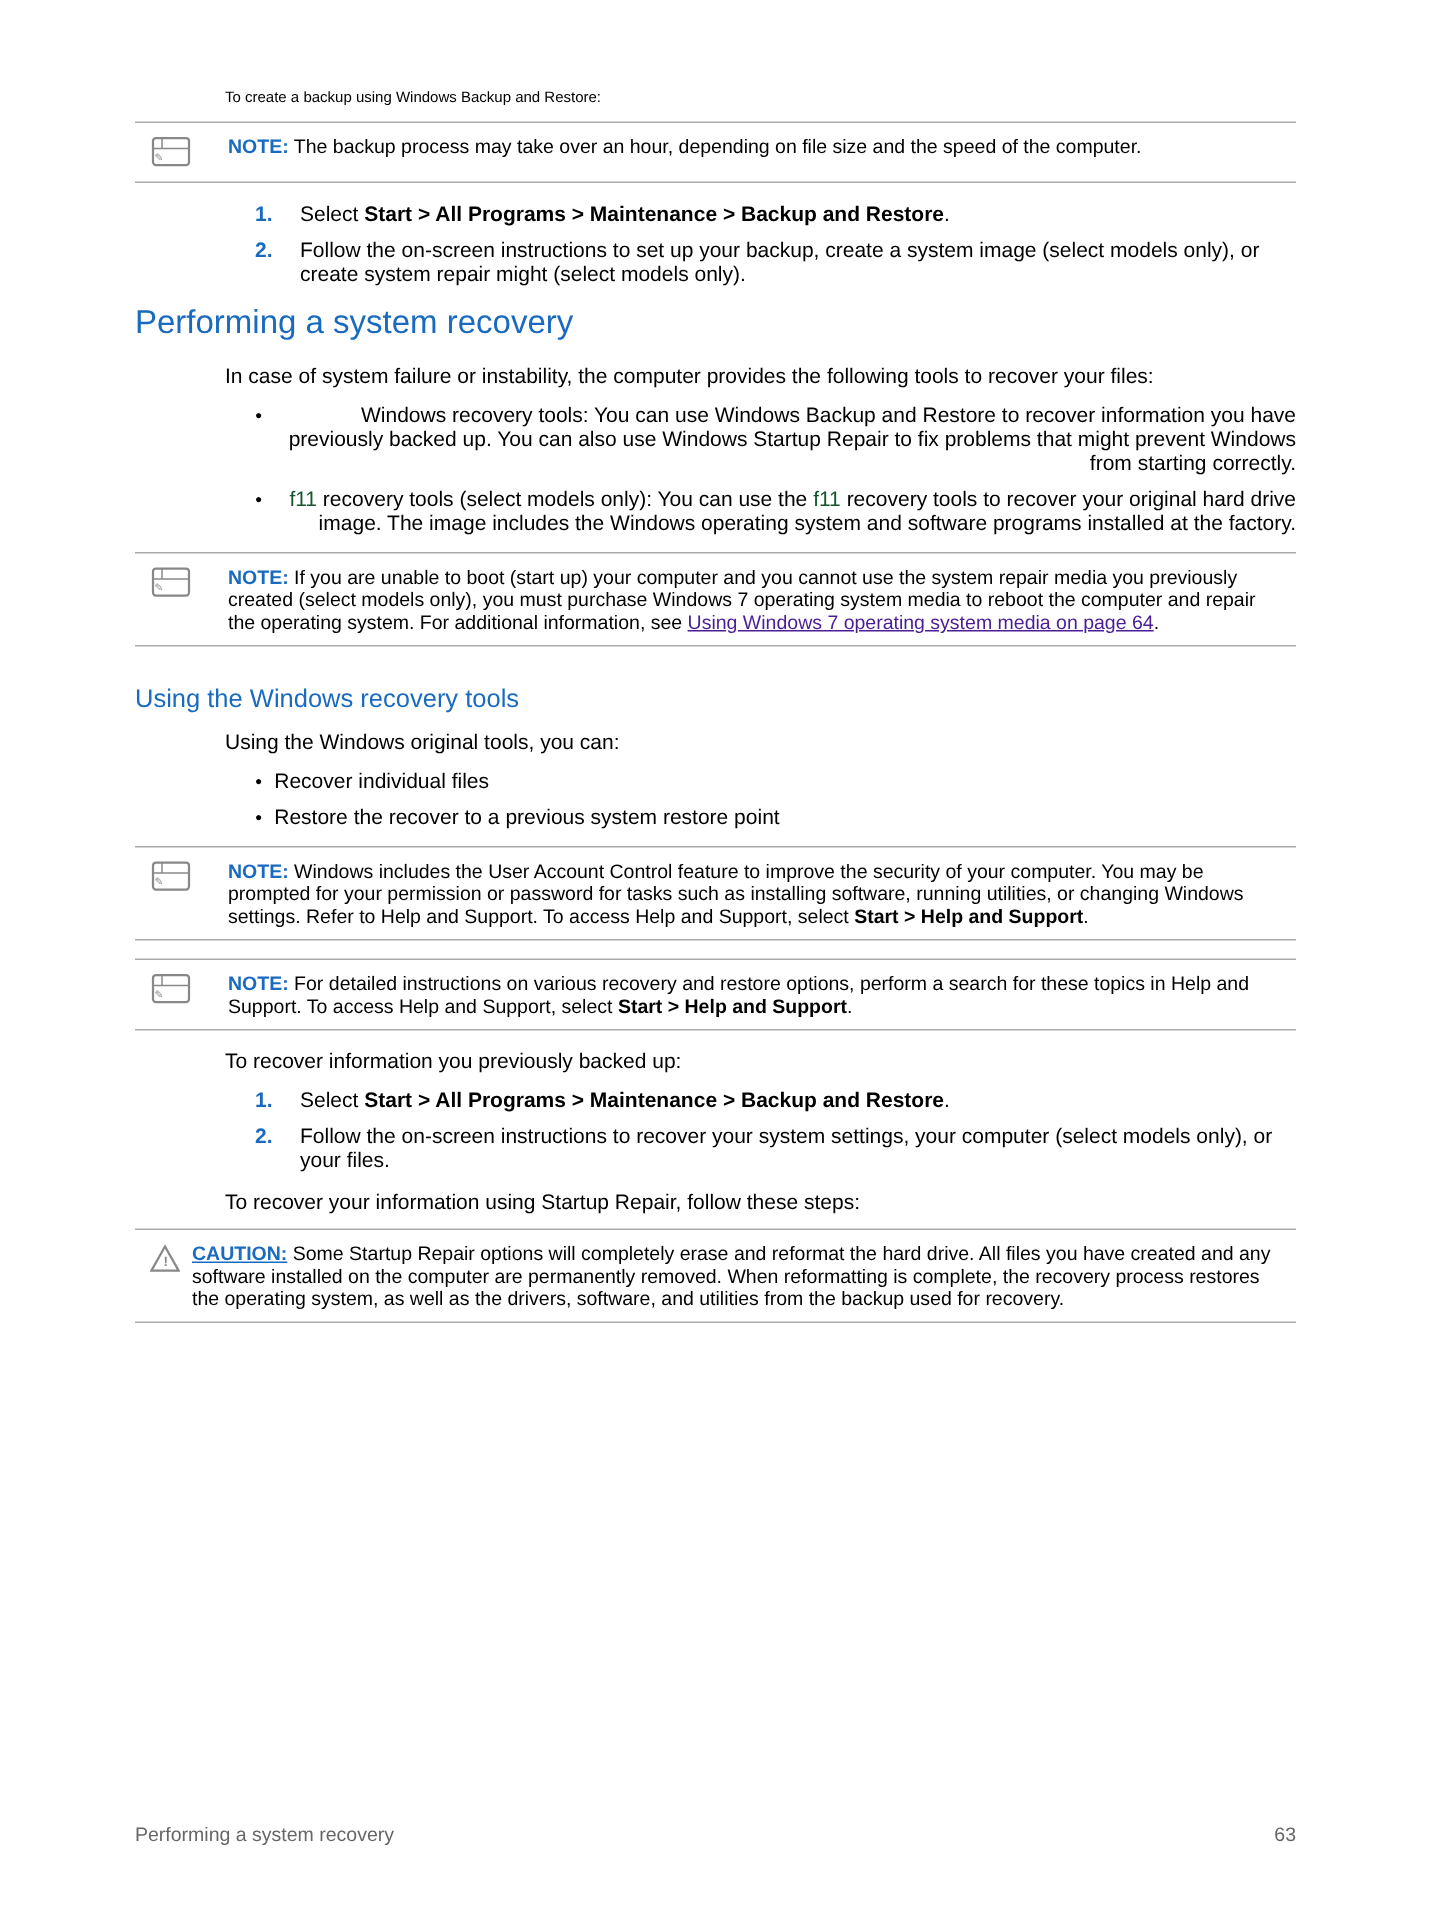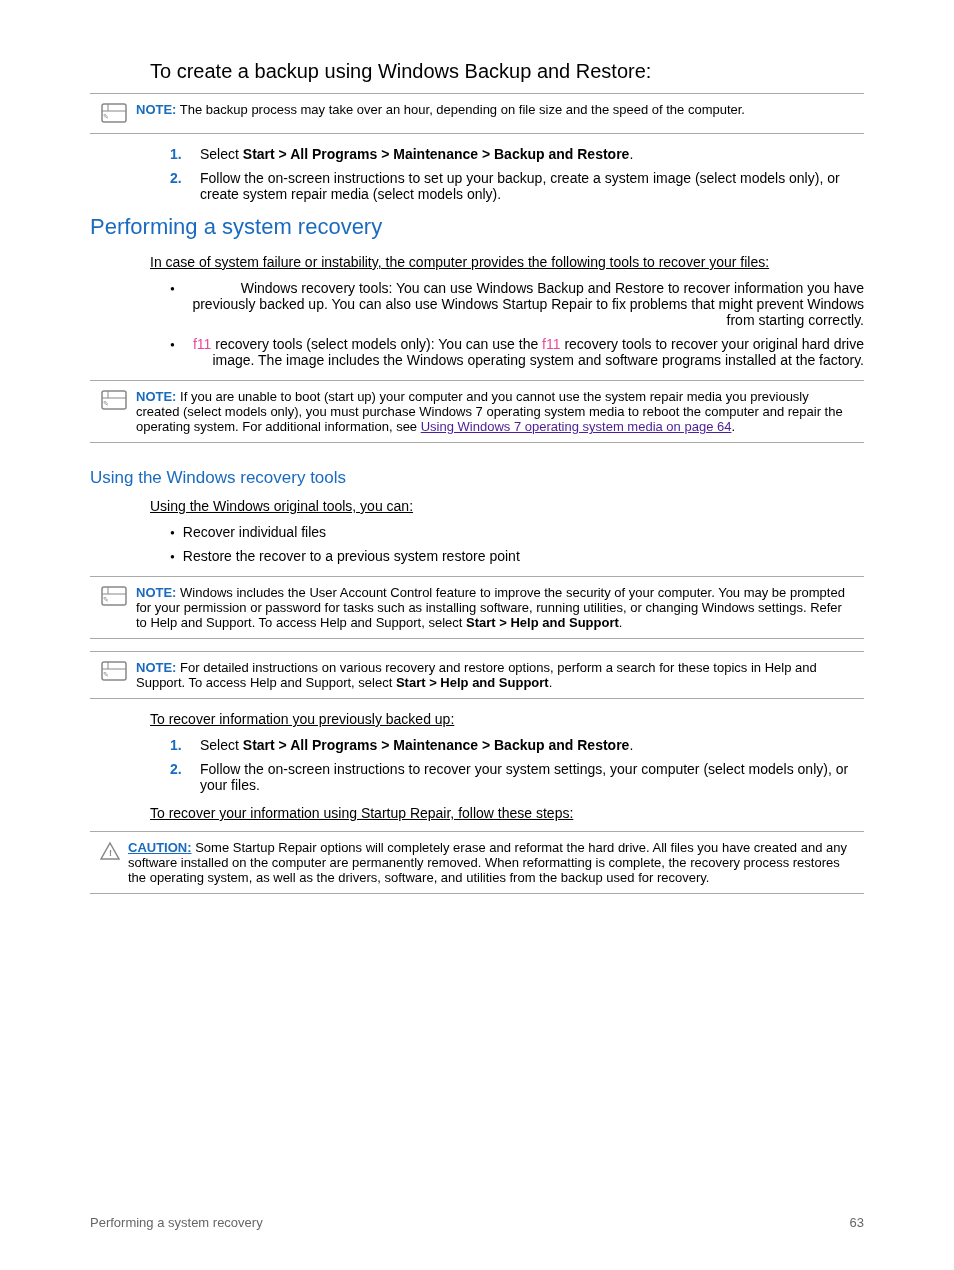--- a/index.html
+++ b/index.html
@@ -11,31 +11,31 @@
       width: 954px;
       min-height: 1270px;
       position: relative;
     }
     .page {
       padding: 60px 90px 80px 90px;
       max-width: 954px;
     }
     .intro-text {
       margin-bottom: 10px;
-      font-size: 20px;
+      font-size: 10px;
       margin-left: 60px;
     }
     .note-box {
       border-top: 1px solid #aaa;
       border-bottom: 1px solid #aaa;
       padding: 8px 10px;
       margin-bottom: 12px;
       display: flex;
       align-items: flex-start;
-      gap: 8px;
+      gap: 24px;
       font-size: 13px;
     }
     .note-icon {
       flex-shrink: 0;
       width: 28px;
       height: 22px;
       margin-top: 1px;
     }
     .note-label {
       font-weight: bold;
@@ -113,31 +113,30 @@
       color: #1a6bbf;
       font-weight: normal;
       margin-bottom: 10px;
       margin-top: 25px;
       font-family: Arial, Helvetica, sans-serif;
     }
     .body-text {
       font-size: 14px;
       margin-bottom: 10px;
       margin-left: 60px;
-      text-decoration: underline;
     }
     .bold {
       font-weight: bold;
     }
     .link {
       color: #4c1d95;
       text-decoration: underline;
     }
     .blue-text {
-      color: #ec4899;
+      color: #14532d;
     }
     .footer {
       position: absolute;
       bottom: 40px;
       left: 0;
       right: 0;
       display: flex;
       justify-content: space-between;
       padding: 0 90px;
       font-size: 13px;
@@ -178,21 +177,21 @@
     </div>
   </div>
 
   <ol class="numbered-list">
     <li>
       <span class="num blue-text">1.</span>
       <span>Select <span class="bold">Start &gt; All Programs &gt; Maintenance &gt; Backup and Restore</span>.</span>
     </li>
     <li>
       <span class="num blue-text">2.</span>
-      <span>Follow the on-screen instructions to set up your backup, create a system image (select models only), or create system repair media (select models only).</span>
+      <span>Follow the on-screen instructions to set up your backup, create a system image (select models only), or create system repair might (select models only).</span>
     </li>
   </ol>
 
   <h1 class="section-heading">Performing a system recovery</h1>
 
   <p class="body-text">In case of system failure or instability, the computer provides the following tools to recover your files:</p>
 
   <ul class="bullet-list">
     <li>
       <span>Windows recovery tools: You can use Windows Backup and Restore to recover information you have previously backed up. You can also use Windows Startup Repair to fix problems that might prevent Windows from starting correctly.</span>

